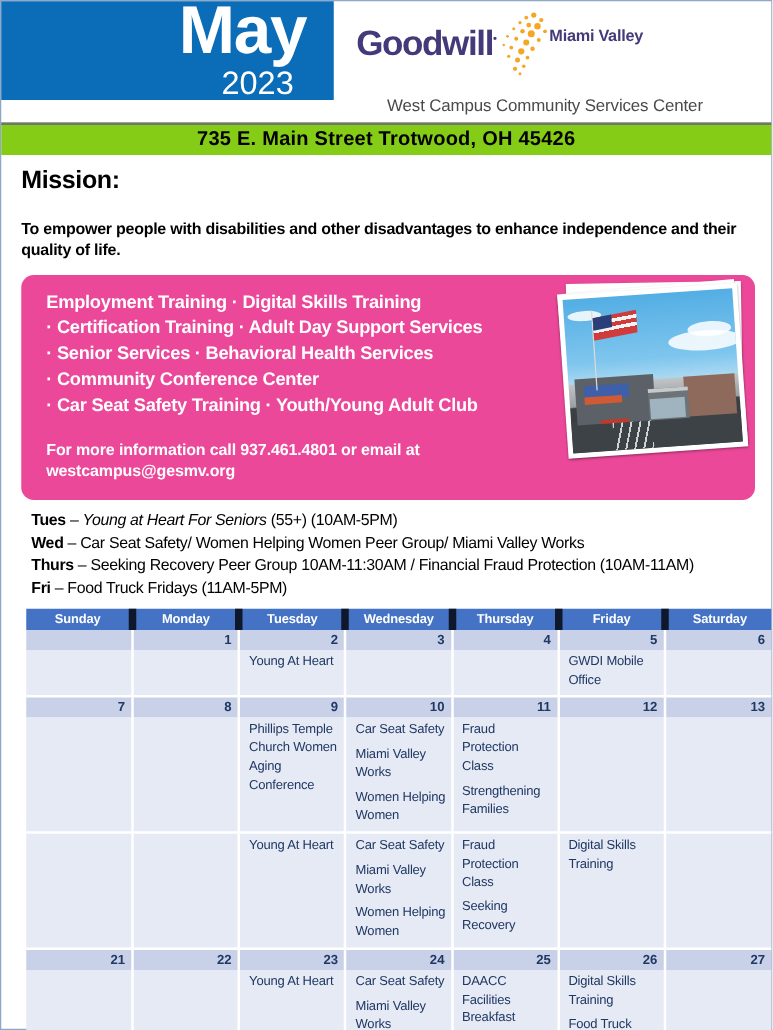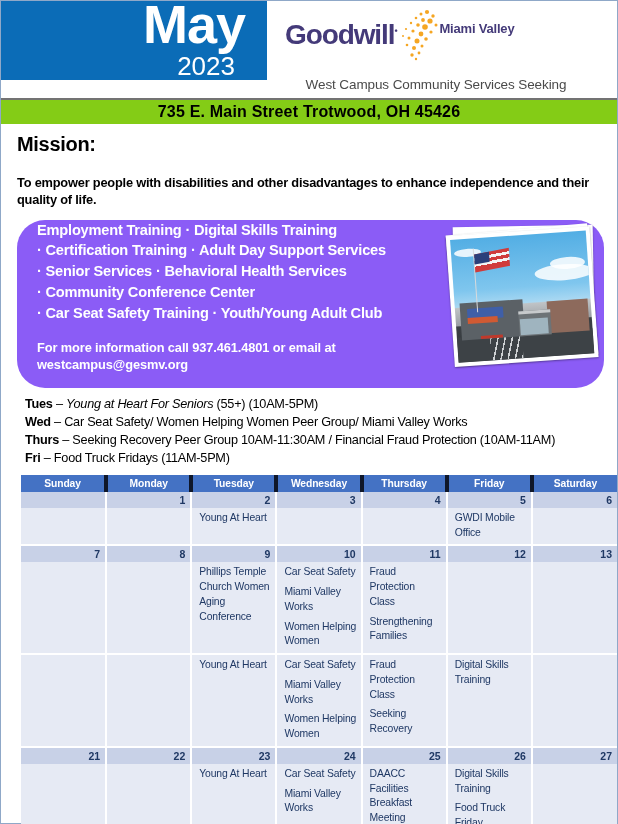--- a/index.html
+++ b/index.html
@@ -144,23 +144,23 @@
     margin-top: 18px;
     letter-spacing: -0.2px;
   }
 
   
   .services-wrap {
     position: relative;
     margin: 7px 13px 0 16px;
   }
   .services-box {
-    background: #8b5cf6;
-    border-radius: 28px;
-    padding: 0 16px 14px 20px;
+    background: #ec4899;
+    border-radius: 10px;
+    padding: 12px 16px 14px 20px;
     min-height: 148px;
     position: relative;
   }
   .svc-line {
     color: #ffffff;
     font-size: 14.6px;
     font-weight: bold;
     line-height: 1.43;
     letter-spacing: -0.2px;
     max-width: 420px;
@@ -302,21 +302,21 @@
     border-collapse: collapse;
     table-layout: fixed;
   }
   .cal th {
     background: #4472C4;
     color: #ffffff;
     font-size: 10.3px;
     font-weight: bold;
     text-align: center;
     padding: 3px 0 3px 0;
-    border-right: 4px solid #0f172a;
+    border-right: 6px solid #0f172a;
     letter-spacing: -0.1px;
   }
   .cal th:last-child { border-right: none; }
 
   .cal td.daynum {
     background: #C8D1E7;
     color: #1F3864;
     font-size: 10.5px;
     font-weight: bold;
     text-align: right;
@@ -388,21 +388,21 @@
               <circle cx="22" cy="44" r="1.4"></circle>
                 <circle cx="15" cy="46" r="1.7"></circle>
               <circle cx="19" cy="50" r="1.2"></circle>
             </g>
           </svg>
         </div>
         <div class="logo-right">
           <div class="logo-miami">Miami Valley</div>
         </div>
       </div>
-      <div class="campus-line">West Campus Community Services Seeking</div>
+      <div class="campus-line">West Campus Community Services Center</div>
     </div>
   </div>
 
   <div class="address-band">735 E. Main Street  Trotwood, OH 45426</div>
 
   <div class="mission">
     <div class="mission-title">Mission:</div>
     <div class="mission-text">To empower people with disabilities and other disadvantages to enhance independence and their quality of life.</div>
   </div>
 

